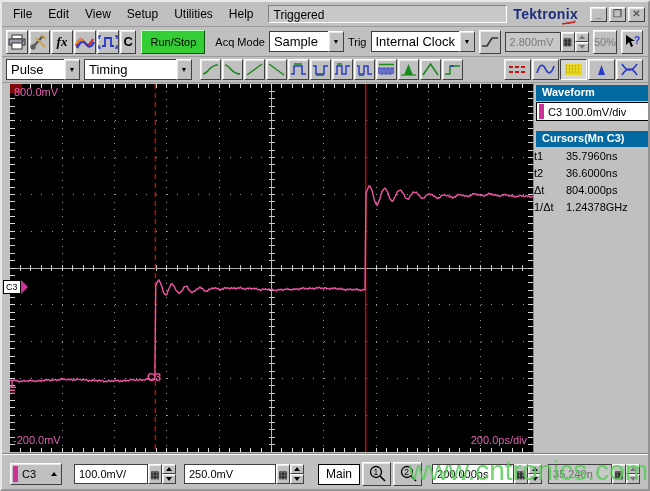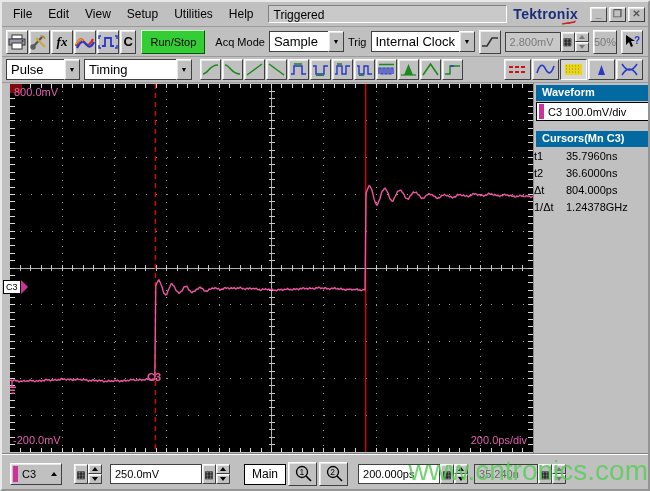--- a/index.html
+++ b/index.html
@@ -638,20 +638,21 @@
 </div>
 
 <div class="bottombar">
   <button class="chbtn raised">
     <span class="sw"></span>
     <span>C3</span>
     <span class="up tri-up"></span>
   </button>
 
   <div class="ctl" style="margin-left:12px">
+    <div class="numbox" style="width:74px">100.0mV/</div>
     <button class="keypad raised">▦</button>
     <div class="spin">
       <div class="raised">
           <span class="tri-up"></span>
         </div>
       <div class="raised">
           <span class="tri-dn"></span>
         </div>
     </div>
   </div>

